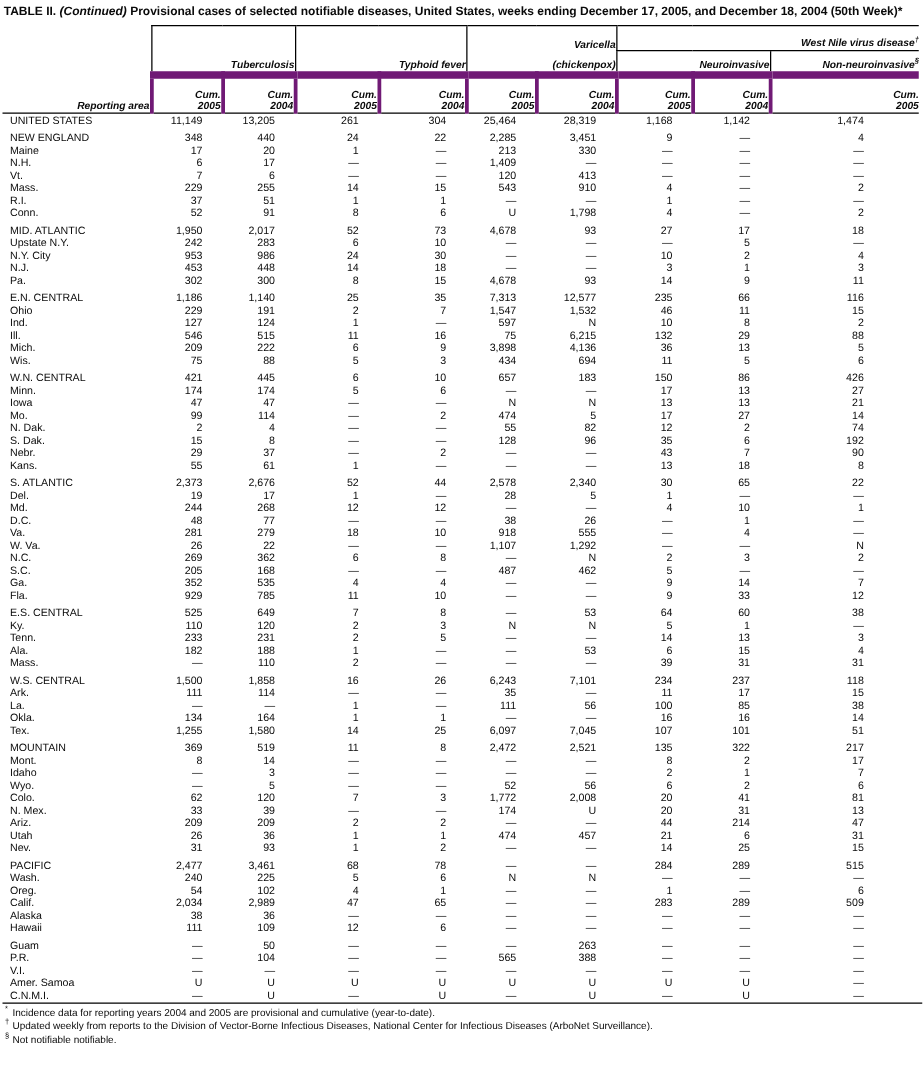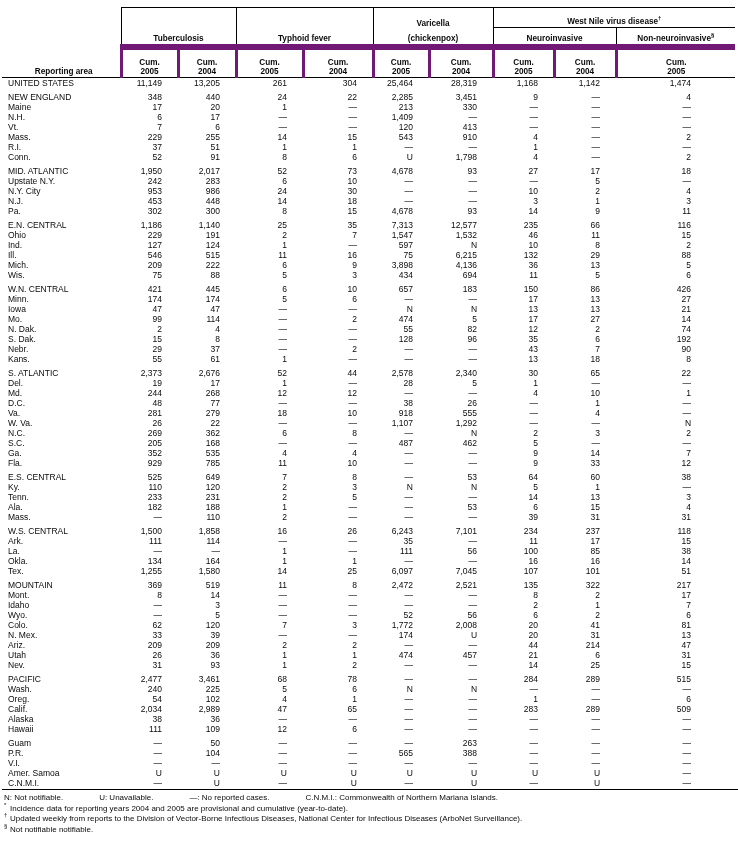--- a/index.html
+++ b/index.html
@@ -9,21 +9,21 @@
     font-family:"Liberation Sans", sans-serif;
     padding:3px 2px 0 2px; overflow:hidden;
   }
   .title { font-size:9.6px; font-weight:bold; line-height:11.5px; padding:1px 2px 0 1px; }
   .title .it { font-style:italic; }
 
   table.t { border-collapse:collapse; table-layout:fixed; width:733px; margin-top:4px; }
   .t th, .t td { padding:0; white-space:nowrap; font-weight:normal; }
 
   
-  .t thead th { font-weight:bold; font-size:8.2px; text-align:center; vertical-align:bottom; }
+  .t thead th { font-weight:bold; font-size:8.2px; text-align:right; vertical-align:bottom;font-style:italic; }
   tr.h1 th { height:18px; }
   tr.h2 th { height:15px; }
   tr.h3 th { height:26px; }
   tr.h1 th.g { border-top:1px solid #000; }
   th.gl { border-left:1px solid #000; }
   th.wnv-top { border-bottom:1px solid #000; padding-bottom:1px; }
   tr.h2 th { border-bottom:6px solid #701a75; padding-bottom:1px; }
   tr.h3 th.ch { border-left:3px solid #701a75; border-bottom:1px solid #000; padding-bottom:1px; line-height:9px; }
   th.area-h { text-align:left; vertical-align:bottom; border-bottom:1px solid #000; padding:0 0 1px 6px; font-size:8.2px; }
   sup { font-size:6px; vertical-align:super; line-height:0; }
@@ -41,20 +41,21 @@
   .legend span { display:inline-block; margin-right:36px; }
   .legend span:last-child { margin-right:0; }
   .note { white-space:nowrap; }
   .note sup { display:inline-block; width:6px; }
 </style>
 </head>
 <body>
 
 <div class="page">
 
+  <div class="title"><span>TABLE II.</span> <span class="it">(Continued)</span> <span>Provisional cases of selected notifiable diseases, United States, weeks ending December 17, 2005, and December 18, 2004 (50th Week)*</span></div>
 
   <table class="t">
     <colgroup>
       <col style="width:119px">
         <col style="width:57px">
         <col style="width:58px">
         <col style="width:67px">
         <col style="width:70px">
         <col style="width:56px">
         <col style="width:64px">
@@ -950,21 +951,20 @@
           <td class="num">—</td>
           <td class="num">U</td>
           <td class="num last">—</td>
         </tr>
       </tbody>
   </table>
 
   <div class="bottom-rule"></div>
 
   <div class="footnotes">
-    <div class="legend"><span>N: Not notifiable.</span><span>U: Unavailable.</span><span>—: No reported cases.</span><span>C.N.M.I.: Commonwealth of Northern Mariana Islands.</span></div>
     <div>
         <div class="note"><sup>*</sup><span>Incidence data for reporting years 2004 and 2005 are provisional and cumulative (year-to-date).</span></div>
         <div class="note"><sup>†</sup><span>Updated weekly from reports to the Division of Vector-Borne Infectious Diseases, National Center for Infectious Diseases (ArboNet Surveillance).</span></div>
         <div class="note"><sup>§</sup><span>Not notifiable notifiable.</span></div>
       </div>
   </div>
 
 </div>
 
 </body></html>

